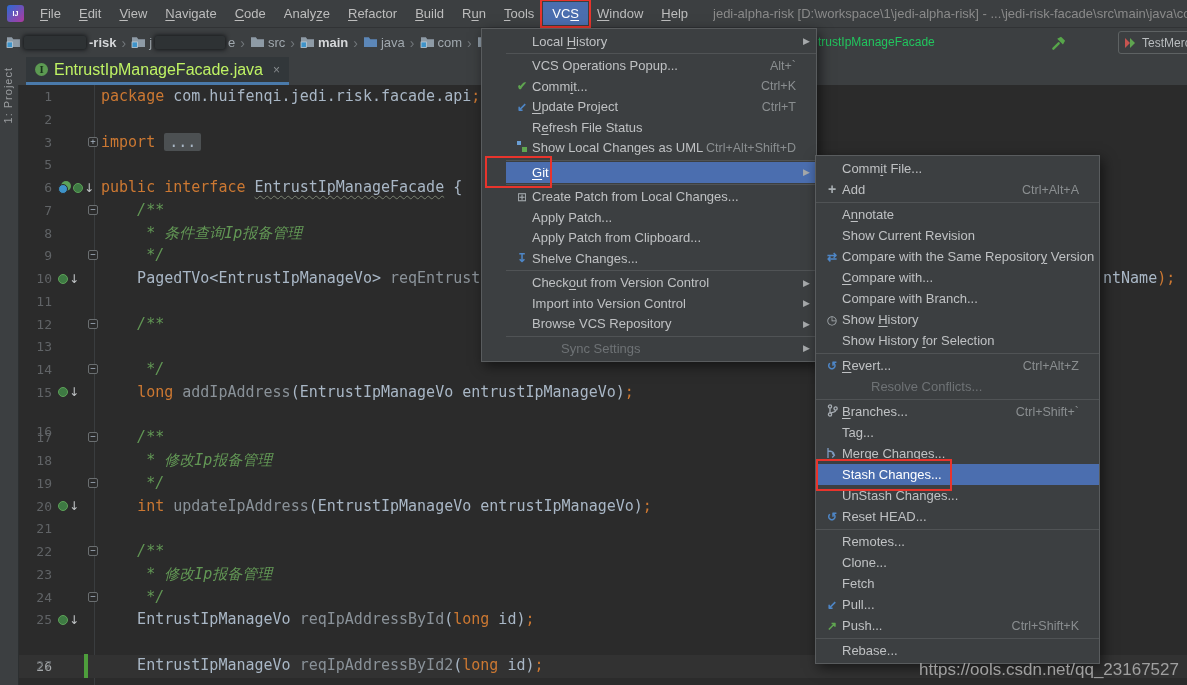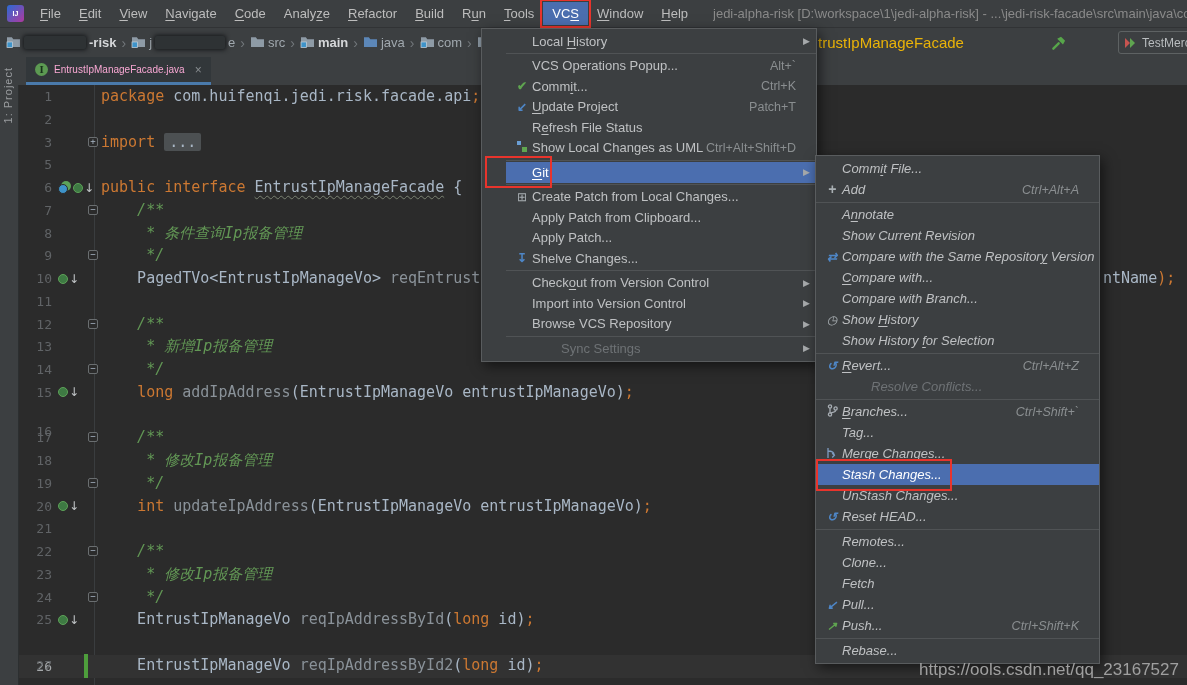--- a/index.html
+++ b/index.html
@@ -15,41 +15,41 @@
   .mb-item.sel{background:#4B6EAF;color:#FFFFFF;outline:2px solid #E8342C;outline-offset:1px;}
   .mb-title{margin-left:16px;color:#8A8A8A;font-size:13px;white-space:nowrap;overflow:hidden;flex:1;}
   
   .navbar{position:absolute;top:28px;left:0;width:100%;height:29px;background:#3C3F41;z-index:5;}
   #crumbs{position:absolute;left:6px;top:0;height:29px;display:flex;align-items:center;}
   .crumb{display:flex;align-items:center;font-size:13px;color:#A0A8AE;gap:3px;}
   .crumb .bold{color:#D5D7D9;font-weight:bold;}
   .redact{display:inline-block;height:13px;border-radius:2px;background:#2E3234;
           box-shadow:0 0 4px 1px rgba(18,20,22,.9);}
   .chev{color:#72777B;margin:0 5px;font-size:14px;}
-  .classref{position:absolute;left:818px;top:0;height:29px;line-height:29px;font-size:15px;color:#eab308;white-space:nowrap;}
+  .classref{position:absolute;left:818px;top:0;height:29px;line-height:29px;font-size:12px;color:#22c55e;white-space:nowrap;}
   .hammer{position:absolute;left:1051px;top:7px;}
   .runbox{position:absolute;left:1118px;top:3px;height:21px;border:1px solid #5E6263;border-radius:3px;
           display:flex;align-items:center;padding:0 8px 0 6px;color:#B9BDBF;font-size:12px;gap:6px;width:90px;}
   .runic{position:relative;width:11px;height:12px;display:inline-block;flex:none;}
   .runic::before{content:"";position:absolute;left:0;top:1px;border-left:5px solid #C75450;
                  border-top:5px solid transparent;border-bottom:5px solid transparent;}
   .runic::after{content:"";position:absolute;left:5px;top:1px;border-left:5px solid #5FA550;
                 border-top:5px solid transparent;border-bottom:5px solid transparent;}
   
   .strip{position:absolute;left:0;top:57px;width:18px;bottom:0;background:#3C3F41;border-right:1px solid #2C2F30;z-index:4;}
   .strip-label{position:absolute;top:10px;left:2px;writing-mode:vertical-rl;transform:rotate(180deg);
                font-size:11px;color:#9A9DA0;letter-spacing:1px;}
   
   .tabbar{position:absolute;top:57px;left:18px;right:0;height:28px;background:#3C3F41;z-index:4;}
   .tab{position:absolute;left:8px;top:0;height:25px;background:#32373A;display:flex;align-items:center;
        padding:0 9px;gap:6px;border-bottom:3px solid #4A7AAB;}
   .iface-ic{width:13px;height:13px;border-radius:50%;background:#5C9A52;color:#18321A;font-size:9px;
             font-weight:bold;display:flex;align-items:center;justify-content:center;flex:none;
             font-family:"DejaVu Serif",serif;}
-  .tab-label{font-size:10px;color:#f9a8d4;white-space:nowrap;}
+  .tab-label{font-size:16px;color:#bef264;white-space:nowrap;}
   .tab-close{color:#878C8F;font-size:12px;margin-left:4px;}
   
   .editor{position:absolute;left:18px;top:85px;right:0;bottom:0;background:#2B2B2B;
           font-family:"DejaVu Sans Mono",monospace;font-size:15px;overflow:hidden;z-index:1;}
   .gutterline{position:absolute;left:76px;top:0;bottom:0;width:1px;background:#3A3D3F;}
   .crow{position:absolute;left:0;right:0;height:23px;}
   .crow.caret{background:#323232;}
   .ln{position:absolute;left:0;top:0;width:34px;text-align:right;font-size:13px;color:#606366;line-height:23px;}
   .crow.caret .ln{color:#A6A9AB;}
   .code{position:absolute;left:83px;top:0;white-space:pre;line-height:23px;}
@@ -70,21 +70,21 @@
         background:#2B2B2B;box-sizing:border-box;color:#A9B7C6;font-size:9px;line-height:7px;text-align:center;
         font-family:"DejaVu Sans Mono",monospace;}
   .changebar{position:absolute;left:66px;top:0;height:100%;width:4px;background:#4E9E3C;}
   
   .popup{position:absolute;background:#3C3F41;border:1px solid #595C5E;box-shadow:3px 4px 12px rgba(0,0,0,.55);
          padding:2px 0;box-sizing:border-box;}
   .vcsmenu{left:481px;top:28px;width:336px;z-index:40;padding-left:24px;}
   .gitmenu{left:815px;top:155px;width:285px;z-index:50;}
   .pit{display:flex;align-items:center;padding:0 6px;color:#BFC1C3;font-size:13px;position:relative;}
   .vcsmenu .pit{height:20.5px;}
-  .gitmenu .pit{height:21px;font-style:italic;}
+  .gitmenu .pit{height:21px;}
   .pit .ic{width:20px;min-width:20px;text-align:center;font-size:12px;line-height:12px;}
   .pit .lb{white-space:nowrap;}
   .pit .sp{flex:1;}
   .pit .sc{color:#8A8E90;font-size:12.5px;margin-right:4px;white-space:nowrap;}
   .pit .ar{width:10px;text-align:right;color:#A6A9AB;font-size:9px;}
   .pit.sel{background:#4B6EAF;color:#FFFFFF;}
   .pit.dis{color:#6E7275;margin-left:29px;}
   .psep{height:1px;background:#505355;margin:1.5px 0;}
   .gi.green{color:#5FA550;font-weight:bold;}
   .gi.blue{color:#4E86C6;font-weight:bold;}
@@ -269,21 +269,20 @@
         <span class="ln">11</span>
         <span class="code"></span>
       </div>
       <div class="crow" style="top: 227.5px; height: 22.75px;">
         <span class="ln">12</span>
         <span class="fold">−</span>
         <span class="code"><span class="doc">    /**</span></span>
       </div>
       <div class="crow" style="top: 250.25px; height: 22.75px;">
         <span class="ln">13</span>
-        <span class="code"><span class="doc">     * 新增Ip报备管理</span></span>
       </div>
       <div class="crow" style="top: 273px; height: 22.75px;">
         <span class="ln">14</span>
         <span class="fold">−</span>
         <span class="code"><span class="doc">     */</span></span>
       </div>
       <div class="crow" style="top: 295.75px; height: 22.75px;">
         <span class="ln">15</span>
         <span class="gicons">
           <span class="ovr">
@@ -380,21 +379,21 @@
         <span class="ic"><span class="gi green">✔</span></span>
         <span class="lb">Comm<u>i</u>t...</span>
         <span class="sp"></span>
         <span class="sc">Ctrl+K</span>
         <span class="ar"></span>
       </div>
       <div class="pit">
         <span class="ic"><span class="gi blue">↙</span></span>
         <span class="lb"><u>U</u>pdate Project</span>
         <span class="sp"></span>
-        <span class="sc">Patch+T</span>
+        <span class="sc">Ctrl+T</span>
         <span class="ar"></span>
       </div>
       <div class="pit">
         <span class="ic"></span>
         <span class="lb">R<u>e</u>fresh File Status</span>
         <span class="sp"></span>
         <span class="ar"></span>
       </div>
       <div class="pit">
         <span class="ic"><span class="umlic"></span></span>
@@ -412,27 +411,27 @@
       </div>
       <div class="psep"></div>
       <div class="pit">
         <span class="ic"><span class="gi dim">⊞</span></span>
         <span class="lb">Create Patch from Local Changes...</span>
         <span class="sp"></span>
         <span class="ar"></span>
       </div>
       <div class="pit">
         <span class="ic"></span>
+        <span class="lb">Apply Patch...</span>
+        <span class="sp"></span>
+        <span class="ar"></span>
+      </div>
+      <div class="pit">
+        <span class="ic"></span>
         <span class="lb">Apply Patch from Clipboard...</span>
-        <span class="sp"></span>
-        <span class="ar"></span>
-      </div>
-      <div class="pit">
-        <span class="ic"></span>
-        <span class="lb">Apply Patch...</span>
         <span class="sp"></span>
         <span class="ar"></span>
       </div>
       <div class="pit">
         <span class="ic"><span class="gi blue">↧</span></span>
         <span class="lb">Shelve Changes...</span>
         <span class="sp"></span>
         <span class="ar"></span>
       </div>
       <div class="psep"></div>

